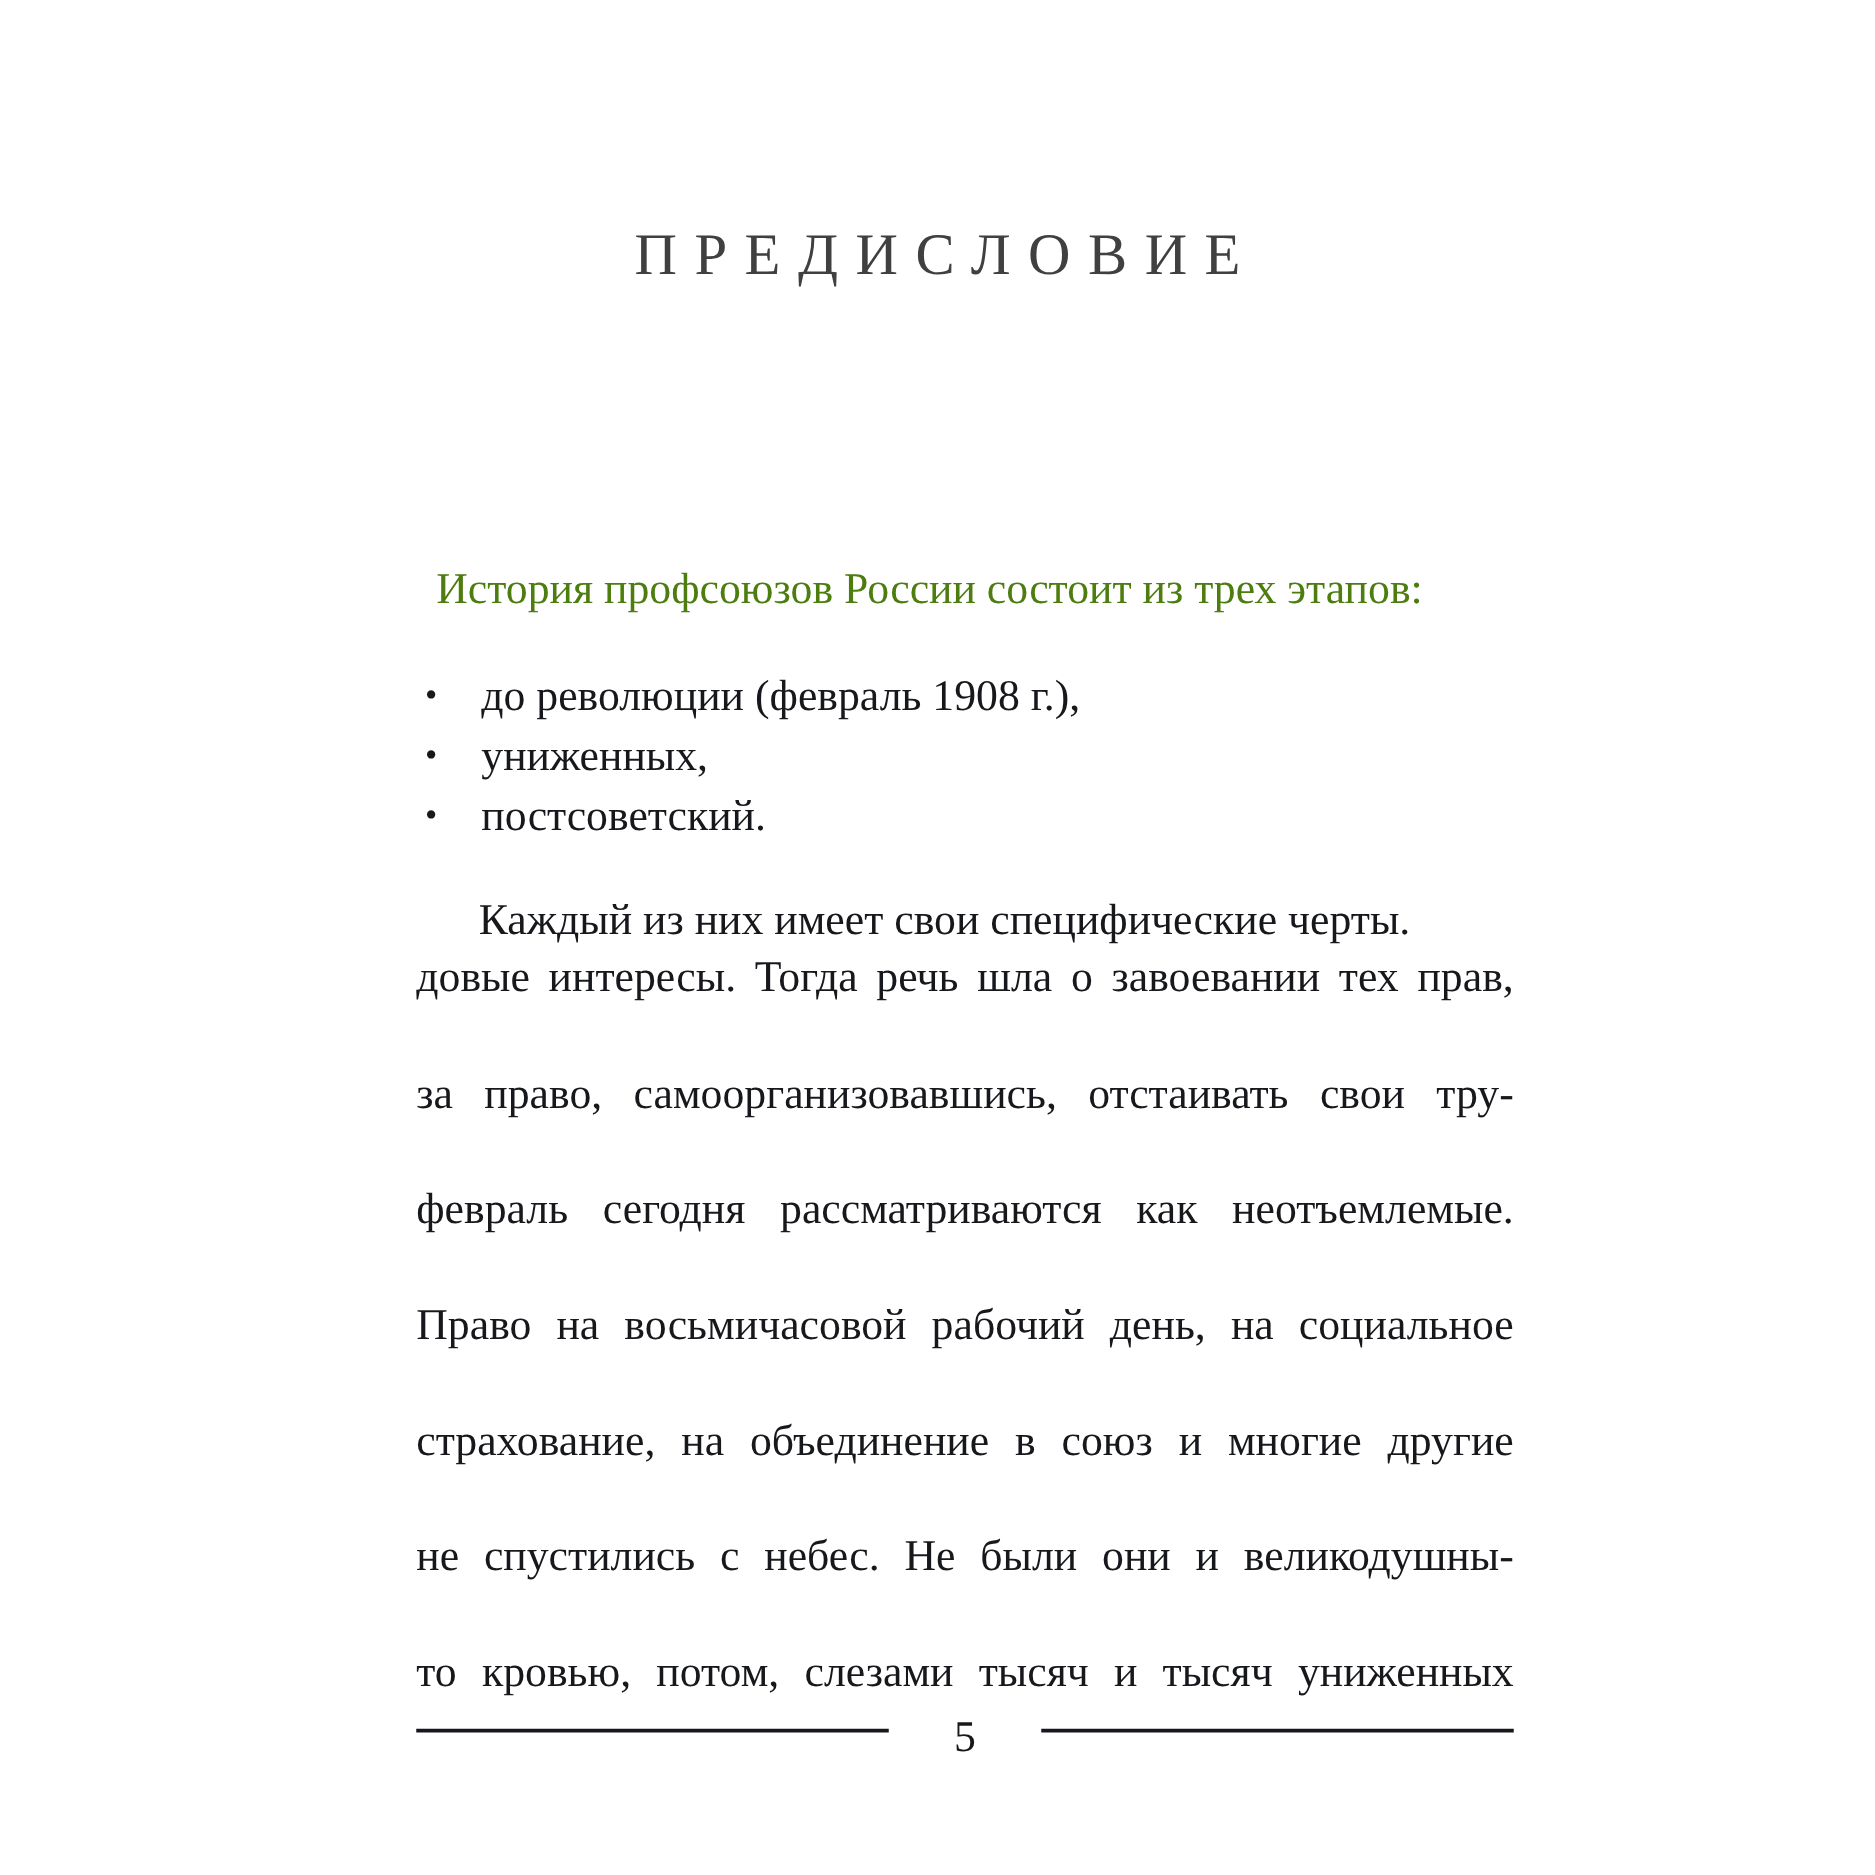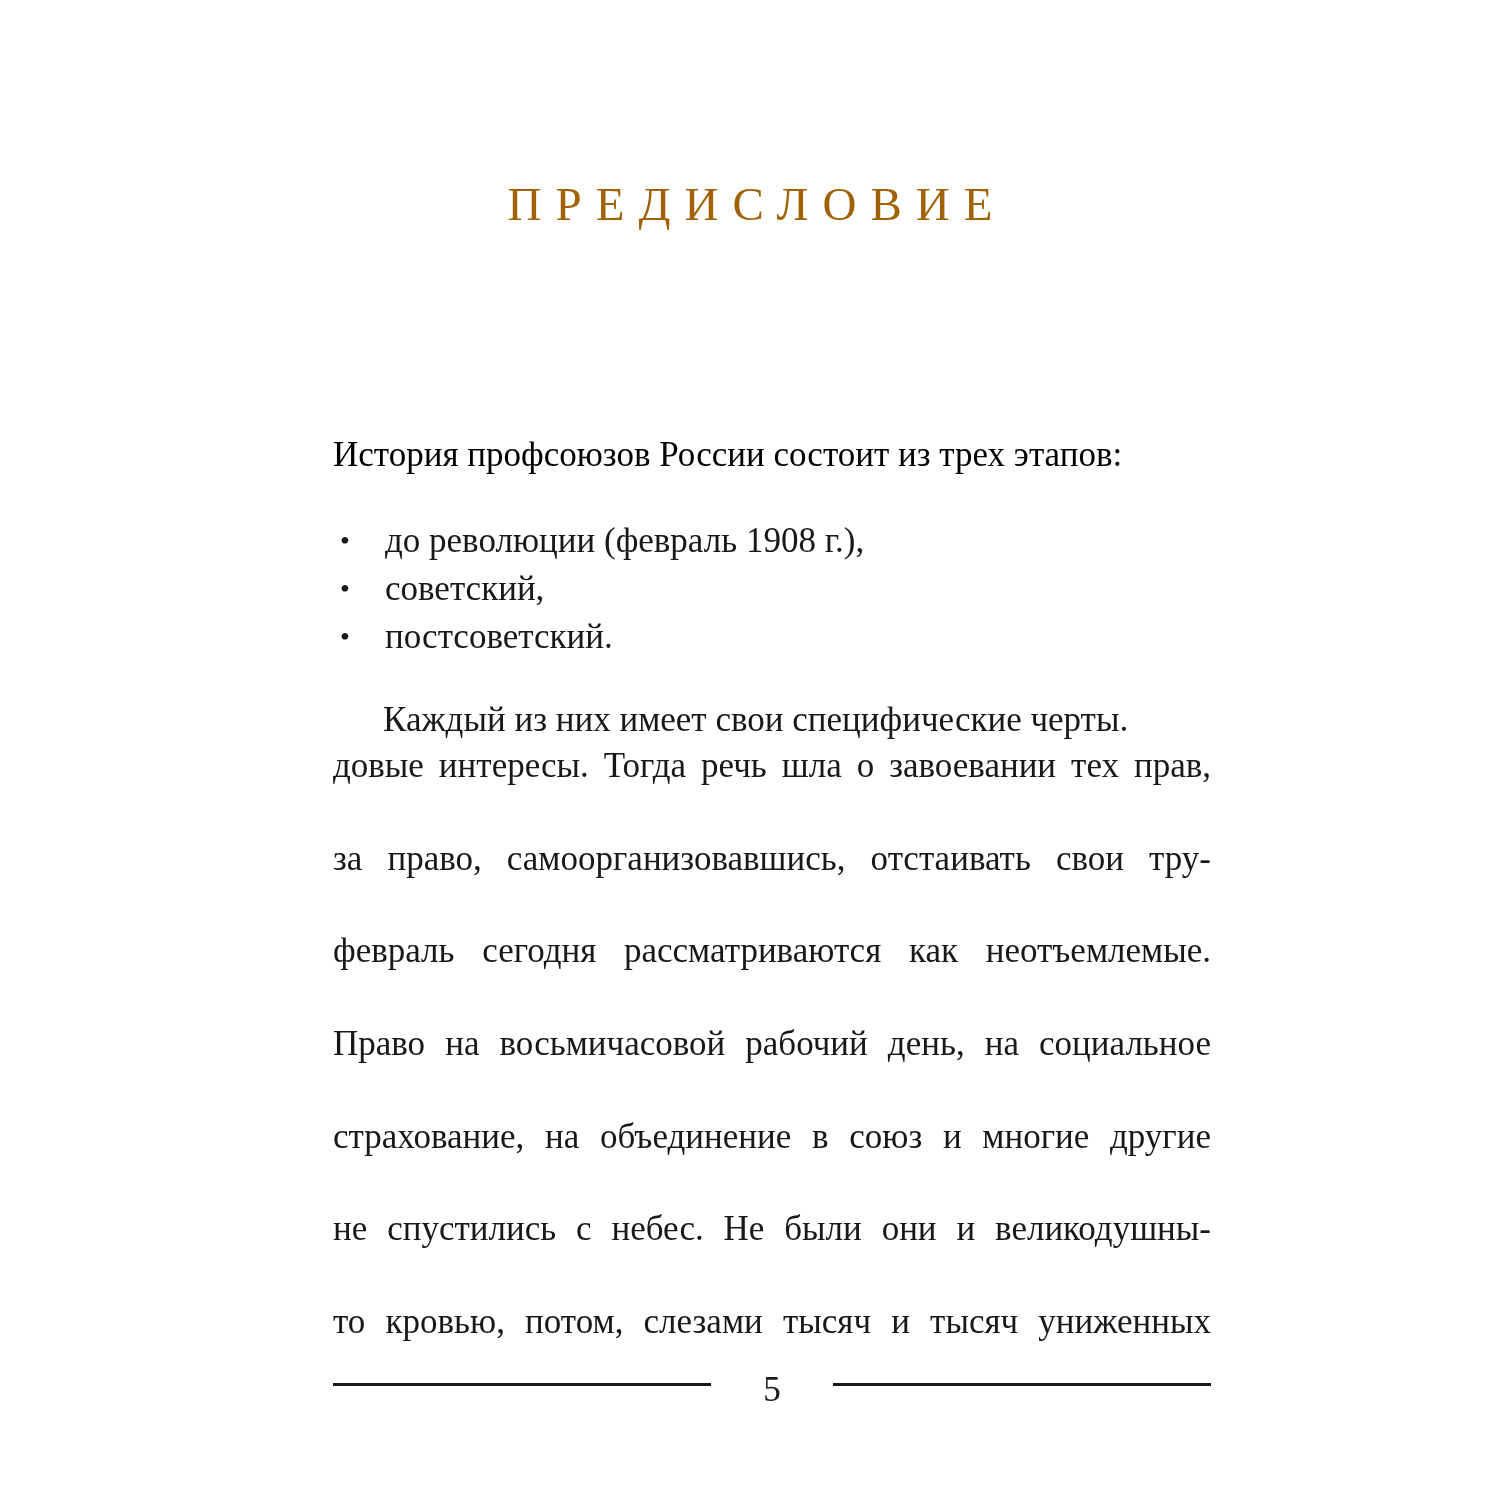--- a/index.html
+++ b/index.html
@@ -24,38 +24,38 @@
     left: 0;
     right: 0;
     top: 148px;
     text-align: center;
     font-size: 47px;
     line-height: 1.1;
     letter-spacing: 14px;
     
     text-indent: 14px;
     font-weight: 400;
-    color: #a16207;
+    color: #404040;
     white-space: nowrap;
   }
 
   
   .content {
     position: absolute;
     left: 333px;
     top: 432px;
     width: 878px;
   }
 
   .lead {
     font-size: 35px;
     line-height: 46px;
-    margin: 0;
+    margin: 16px;
     text-align: left;
-    color: #000000;
+    color: #4d7c0f;
   }
 
   .stage-list {
     list-style: none;
     margin: 40px 0 0 0;
     padding: 0;
   }
   .stage-list li {
     position: relative;
     font-size: 35px;
@@ -138,21 +138,21 @@
 
     <p class="lead">История профсоюзов России состоит из трех этапов:</p>
 
     <ul class="stage-list">
       <li>
         <span class="bullet">•</span>
         <span>до революции (февраль 1908 г.),</span>
       </li>
       <li>
         <span class="bullet">•</span>
-        <span>советский,</span>
+        <span>униженных,</span>
       </li>
       <li>
         <span class="bullet">•</span>
         <span>постсоветский.</span>
       </li>
     </ul>
 
     <div class="body-text">
       <span class="just-line indent last">Каждый из них имеет свои специфические черты.</span>
       <span class="just-line">довые интересы. Тогда речь шла о завоевании тех прав,</span>

